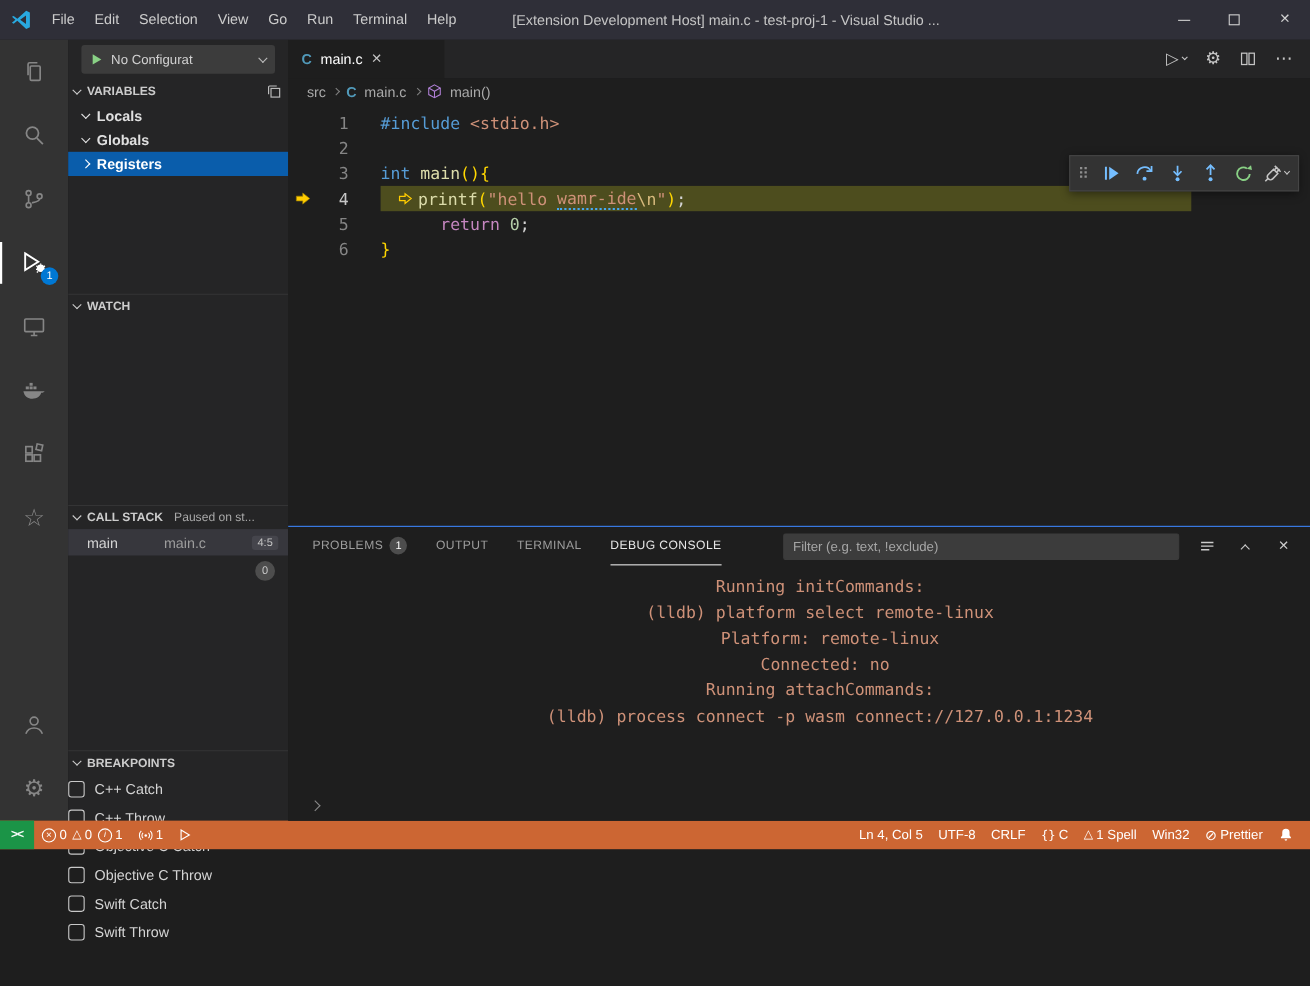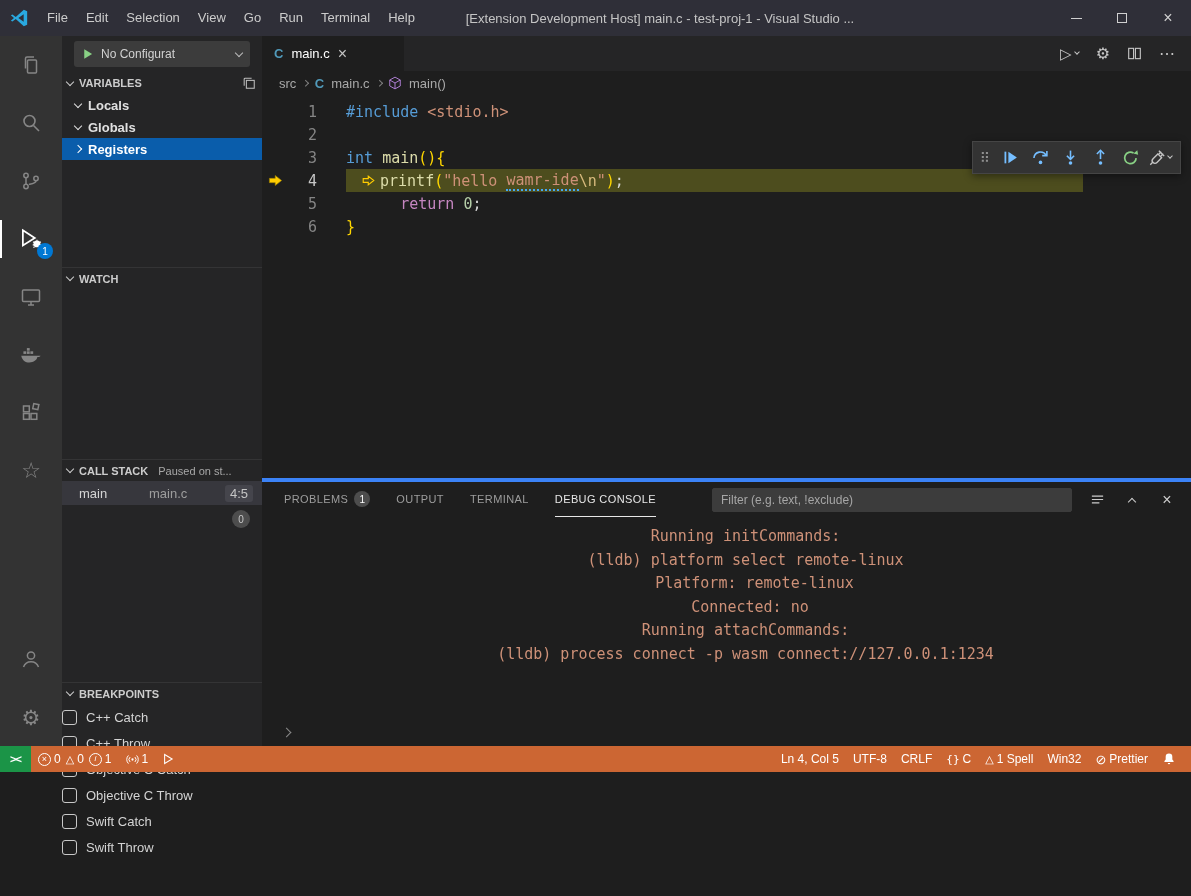--- a/index.html
+++ b/index.html
@@ -38,21 +38,21 @@
   .config-dropdown .chev { margin-left:auto; color:#bbbbbb; }
   .section { display:flex; flex-direction:column; flex:none; min-height:0; }
   .section-header { height:22px; display:flex; align-items:center; gap:6px; padding:0 6px 0 5px; font-size:11px; font-weight:bold; color:#cccccc; border-top:1px solid rgba(255,255,255,0.07); flex:none; }
   .section-header .hdr-status { font-weight:normal; color:#a8a8a8; font-size:11px; margin-left:4px; white-space:nowrap; overflow:hidden; }
   .hdr-ic { margin-left:auto; color:#bdbdbd; display:flex; }
   .tree-row { height:22px; display:flex; align-items:center; gap:7px; padding-left:13px; color:#e0e0e0; font-weight:bold; flex:none; cursor:pointer; }
   .tree-row.selected { background:var(--list-selection-blue,#0a5dab); color:#ffffff; }
   .frame-row { height:24px; background:#37373d; display:flex; align-items:center; padding:0 9px 0 17px; gap:8px; flex:none; cursor:pointer; }
   .frame-name { color:#d4d4d4; width:62px; }
   .frame-file { color:#9d9d9d; }
-  .frame-pos { margin-left:auto; background:#45454c; color:#c5c5c5; font-size:13px; border-radius:3px; padding:1px 5px; }
+  .frame-pos { margin-left:auto; background:#45454c; color:#c5c5c5; font-size:10px; border-radius:3px; padding:1px 5px; }
   .cs-badge-row { height:28px; display:flex; justify-content:flex-end; align-items:center; padding-right:12px; flex:none; }
   .cs-badge { width:18px; height:18px; border-radius:50%; background:#4d4d4d; color:#c8c8c8; font-size:10px; display:flex; align-items:center; justify-content:center; }
   .bp-row { height:26px; display:flex; align-items:center; gap:9px; flex:none; color:#d4d4d4; }
   .bp-check { width:15px; height:15px; border:1px solid #c8c8c8; border-radius:3px; background:transparent; flex:none; cursor:pointer; }
   .sec-variables { height:195px; }
   .sec-watch { height:192px; }
   .sec-callstack { height:223px; }
   .sec-breakpoints { flex:1; }
 
   
@@ -78,21 +78,21 @@
   .squiggle { border-bottom:2px dotted #45a9f5; padding-bottom:0px; }
 
   
   .debug-toolbar { position:absolute; top:46px; right:10px; height:33px; background:#333333; border:1px solid #454545; box-shadow:0 2px 8px rgba(0,0,0,0.45); display:flex; align-items:center; padding:0 5px; z-index:20; }
   .dt-grip { color:#8f8f8f; padding:0 4px 0 2px; cursor:grab; display:flex; align-items:center; }
   .dt-btns { display:flex; align-items:center; }
   .dt-btn { width:30px; height:29px; display:flex; align-items:center; justify-content:center; cursor:pointer; gap:2px; }
   .dt-btn .chev { color:#c5c5c5; }
 
   
-  .panel { height:268px; flex:none; display:flex; flex-direction:column; border-top:4px solid #3b82f6; background:#1e1e1e; }
+  .panel { height:268px; flex:none; display:flex; flex-direction:column; border-top:1px solid #3b82f6; background:#1e1e1e; }
   .panel-header { height:35px; flex:none; display:flex; align-items:center; padding:0 14px 0 22px; }
   .panel-tabs { display:flex; align-items:center; gap:26px; height:35px; }
   .panel-tab { height:35px; display:flex; align-items:center; gap:6px; font-size:11px; letter-spacing:0.4px; color:#9d9d9d; border-bottom:1px solid transparent; cursor:pointer; }
   .panel-tab.active { color:#e7e7e7; border-bottom-color:#e7e7e7; }
   .ptab-badge { min-width:16px; height:16px; border-radius:50%; background:#4d4d4d; color:#ffffff; font-size:10px; display:flex; align-items:center; justify-content:center; letter-spacing:0; }
   .panel-filter { margin-left:auto; width:360px; height:24px; background:#3c3c3c; border:1px solid #3c3c3c; border-radius:2px; color:#cccccc; font-size:12px; padding:0 8px; outline:none; font-family:"Liberation Sans",sans-serif; }
   .panel-filter::placeholder { color:#a6a6a6; }
   .panel-icons { display:flex; align-items:center; gap:15px; margin-left:15px; color:#cccccc; }
   .pi-btn { display:flex; align-items:center; justify-content:center; width:20px; height:20px; cursor:pointer; }
   .console { flex:1; min-height:0; padding:8px 0 0 38px; font-family:"DejaVu Sans Mono",monospace; font-size:15px; line-height:23.5px; color:#ce9178; white-space:pre; overflow:hidden;text-align:center; }

